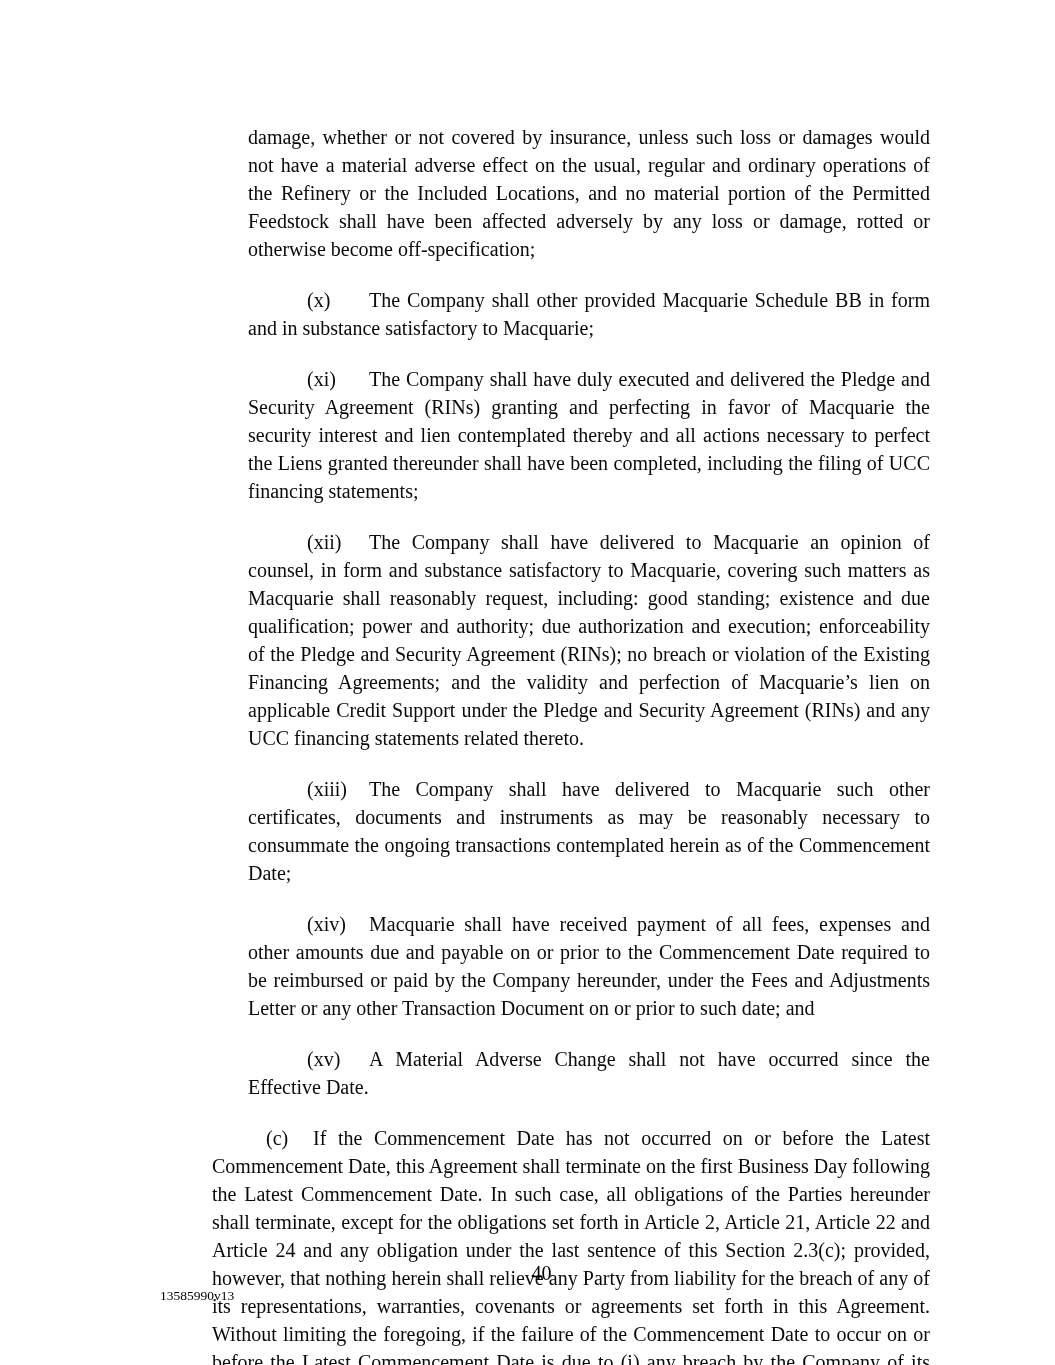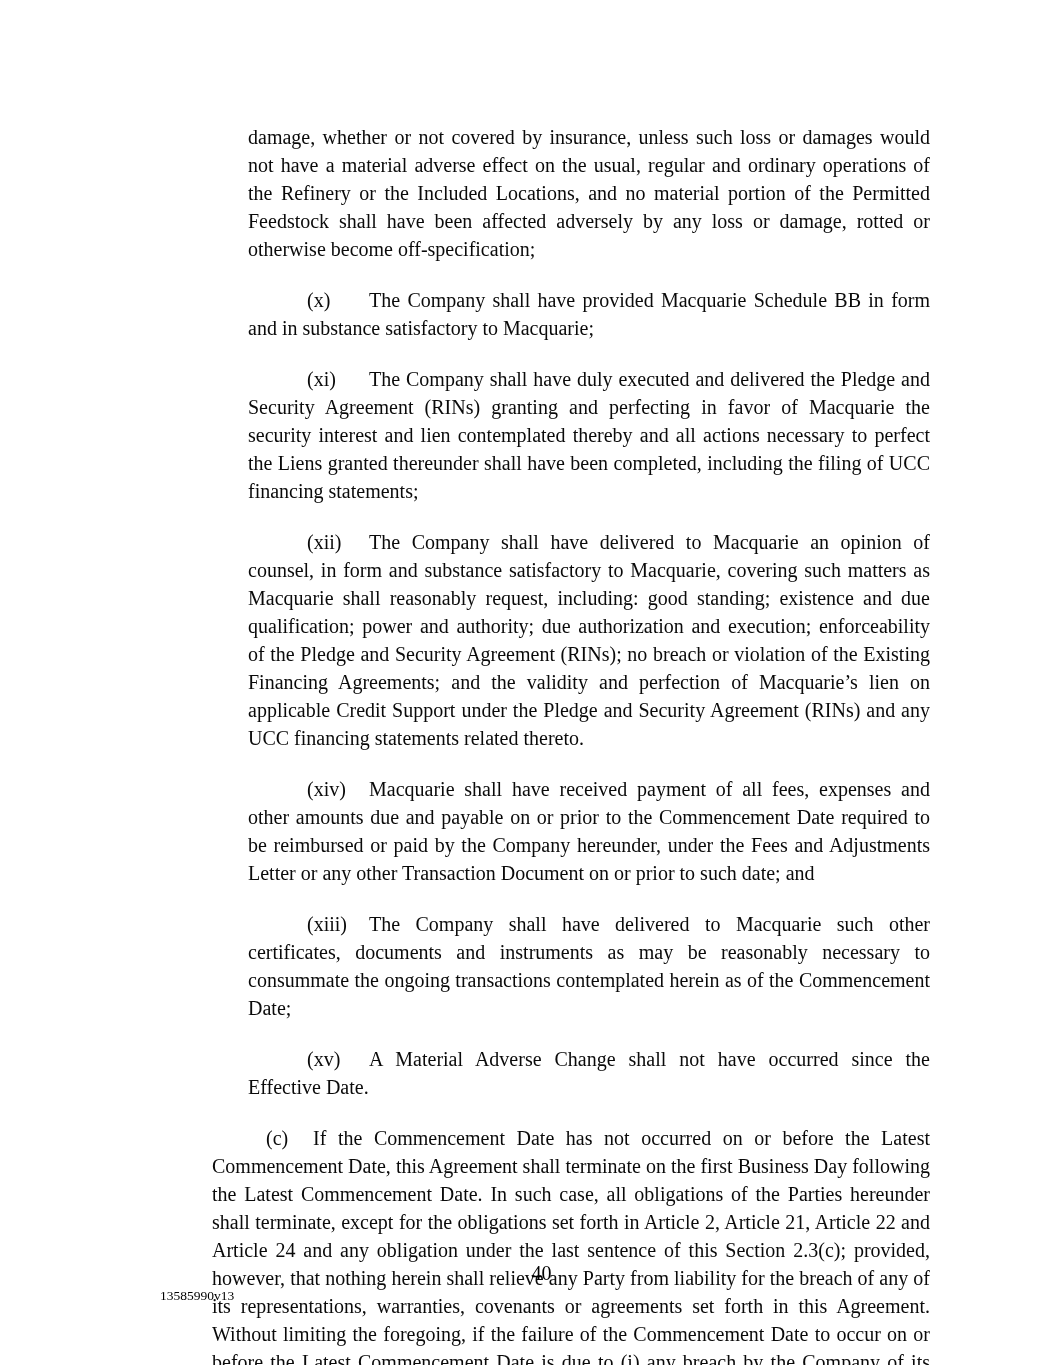--- a/index.html
+++ b/index.html
@@ -57,23 +57,23 @@
     line-height: 15px;
     margin-left: 36px;
   }
 </style>
 </head>
 <body>
 
 <div class="page">
   <div class="doc">
       <p class="para item"><span>damage, whether or not covered by insurance, unless such loss or damages would not have a material adverse effect on the usual, regular and ordinary operations of the Refinery or the Included Locations, and no material portion of the Permitted Feedstock shall have been affected adversely by any loss or damage, rotted or otherwise become off-specification;</span></p>
-      <p class="para item"><span class="plabel">(x)</span><span>The Company shall have provided Macquarie </span><span class="u">Schedule BB</span><span> in form and in substance satisfactory to Macquarie;</span></p>
+      <p class="para item"><span class="plabel">(x)</span><span>The Company shall other provided Macquarie </span><span class="u">Schedule BB</span><span> in form and in substance satisfactory to Macquarie;</span></p>
       <p class="para item"><span class="plabel">(xi)</span><span>The Company shall have duly executed and delivered the Pledge and Security Agreement (RINs) granting and perfecting in favor of Macquarie the security interest and lien contemplated thereby and all actions necessary to perfect the Liens granted thereunder shall have been completed, including the filing of UCC financing statements;</span></p>
       <p class="para item"><span class="plabel">(xii)</span><span>The Company shall have delivered to Macquarie an opinion of counsel, in form and substance satisfactory to Macquarie, covering such matters as Macquarie shall reasonably request, including: good standing; existence and due qualification; power and authority; due authorization and execution; enforceability of the Pledge and Security Agreement (RINs); no breach or violation of the Existing Financing Agreements; and the validity and perfection of Macquarie’s lien on applicable Credit Support under the Pledge and Security Agreement (RINs) and any UCC financing statements related thereto.</span></p>
+      <p class="para item"><span class="plabel">(xiii)</span><span>The Company shall have delivered to Macquarie such other certificates, documents and instruments as may be reasonably necessary to consummate the ongoing transactions contemplated herein as of the Commencement Date;</span></p>
       <p class="para item"><span class="plabel">(xiv)</span><span>Macquarie shall have received payment of all fees, expenses and other amounts due and payable on or prior to the Commencement Date required to be reimbursed or paid by the Company hereunder, under the Fees and Adjustments Letter or any other Transaction Document on or prior to such date; and</span></p>
-      <p class="para item"><span class="plabel">(xiii)</span><span>The Company shall have delivered to Macquarie such other certificates, documents and instruments as may be reasonably necessary to consummate the ongoing transactions contemplated herein as of the Commencement Date;</span></p>
       <p class="para item"><span class="plabel">(xv)</span><span>A Material Adverse Change shall not have occurred since the Effective Date.</span></p>
       <p class="para clause"><span class="plabel">(c)</span><span>If the Commencement Date has not occurred on or before the Latest Commencement Date, this Agreement shall terminate on the first Business Day following the Latest Commencement Date.  In such case, all obligations of the Parties hereunder shall terminate, except for the obligations set forth in </span><span class="u">Article 2</span><span>, </span><span class="u">Article 21</span><span>, </span><span class="u">Article 22</span><span> and </span><span class="u">Article 24</span><span> and any obligation under the last sentence of this </span><span class="u">Section 2.3(c)</span><span>; provided, however, that nothing herein shall relieve any Party from liability for the breach of any of its representations, warranties, covenants or agreements set forth in this Agreement. Without limiting the foregoing, if the failure of the Commencement Date to occur on or before the Latest Commencement Date is due to (i) any breach by the Company of its obligations hereunder, including its obligations under clause (d) below or (ii) the failure of any of the</span></p>
     </div>
   <div class="footer-page-number">40</div>
   <div class="footer-doc-id">13585990v13</div>
 </div>
 
 </body></html>

